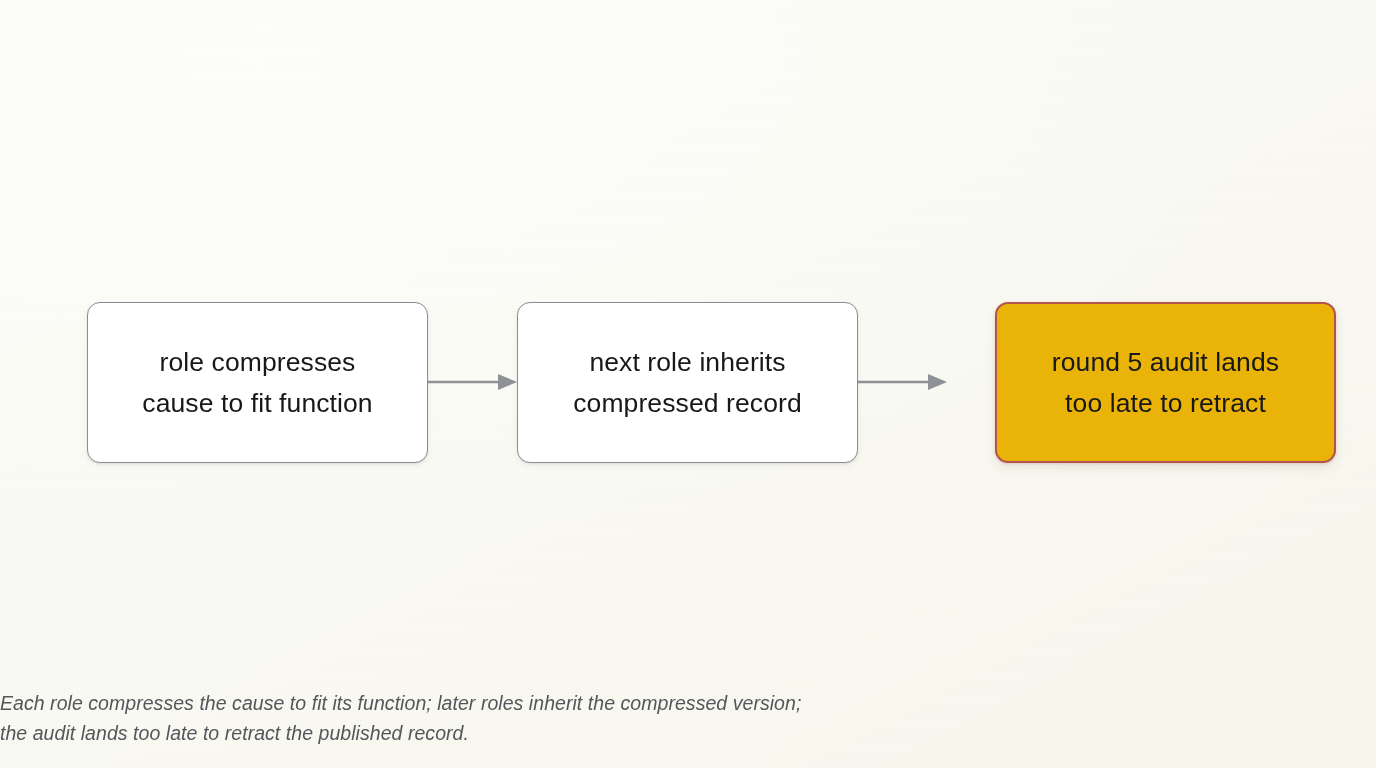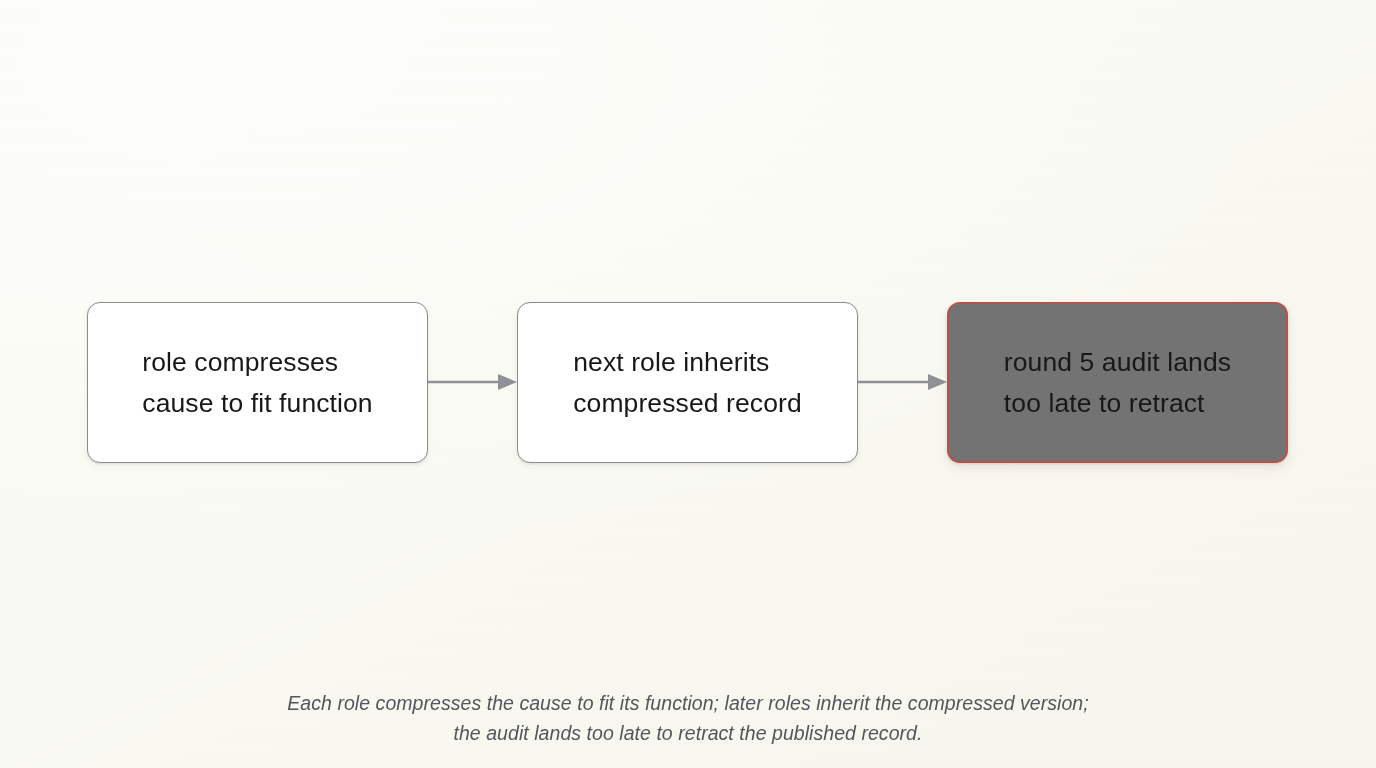--- a/index.html
+++ b/index.html
@@ -37,34 +37,35 @@
 
   
   .node {
     position: absolute;
     width: 341px;
     height: 161px;
     border-radius: 13px;
     display: flex;
     align-items: center;
     justify-content: center;
-    text-align: left;
+    text-align: center;
     padding: 0 14px;
   }
 
   .node-plain {
     background: #ffffff;
     border: 1.6px solid #8a8d91;
     box-shadow: 0 1px 2px rgba(60,60,60,.10), 0 3px 7px rgba(60,60,60,.055);
   }
 
   .node-alert {
-    background: #737373;
+    background: #eab308;
     border: 2px solid #b2544b;
     box-shadow: 0 1px 3px rgba(120,60,50,.16), 0 5px 12px rgba(120,60,50,.10);
+    margin-left: 48px;
   }
 
   .node-label {
     font-size: 26.5px;
     line-height: 41px;
     color: #16181a;
     letter-spacing: .1px;
     white-space: pre-line;
   }
 
@@ -80,21 +81,21 @@
   }
   #connector-1 { left: 428px; width: 90px; }
   #connector-2 { left: 858px; width: 90px; }
 
   
   .caption {
     position: absolute;
     left: 0;
     right: 0;
     top: 688px;
-    text-align: center;
+    text-align: left;
     font-size: 19.5px;
     line-height: 30px;
     font-style: italic;
     color: #53565a;
     white-space: pre-line;
     letter-spacing: .05px;
   }
 </style>
 </head>
 <body>

